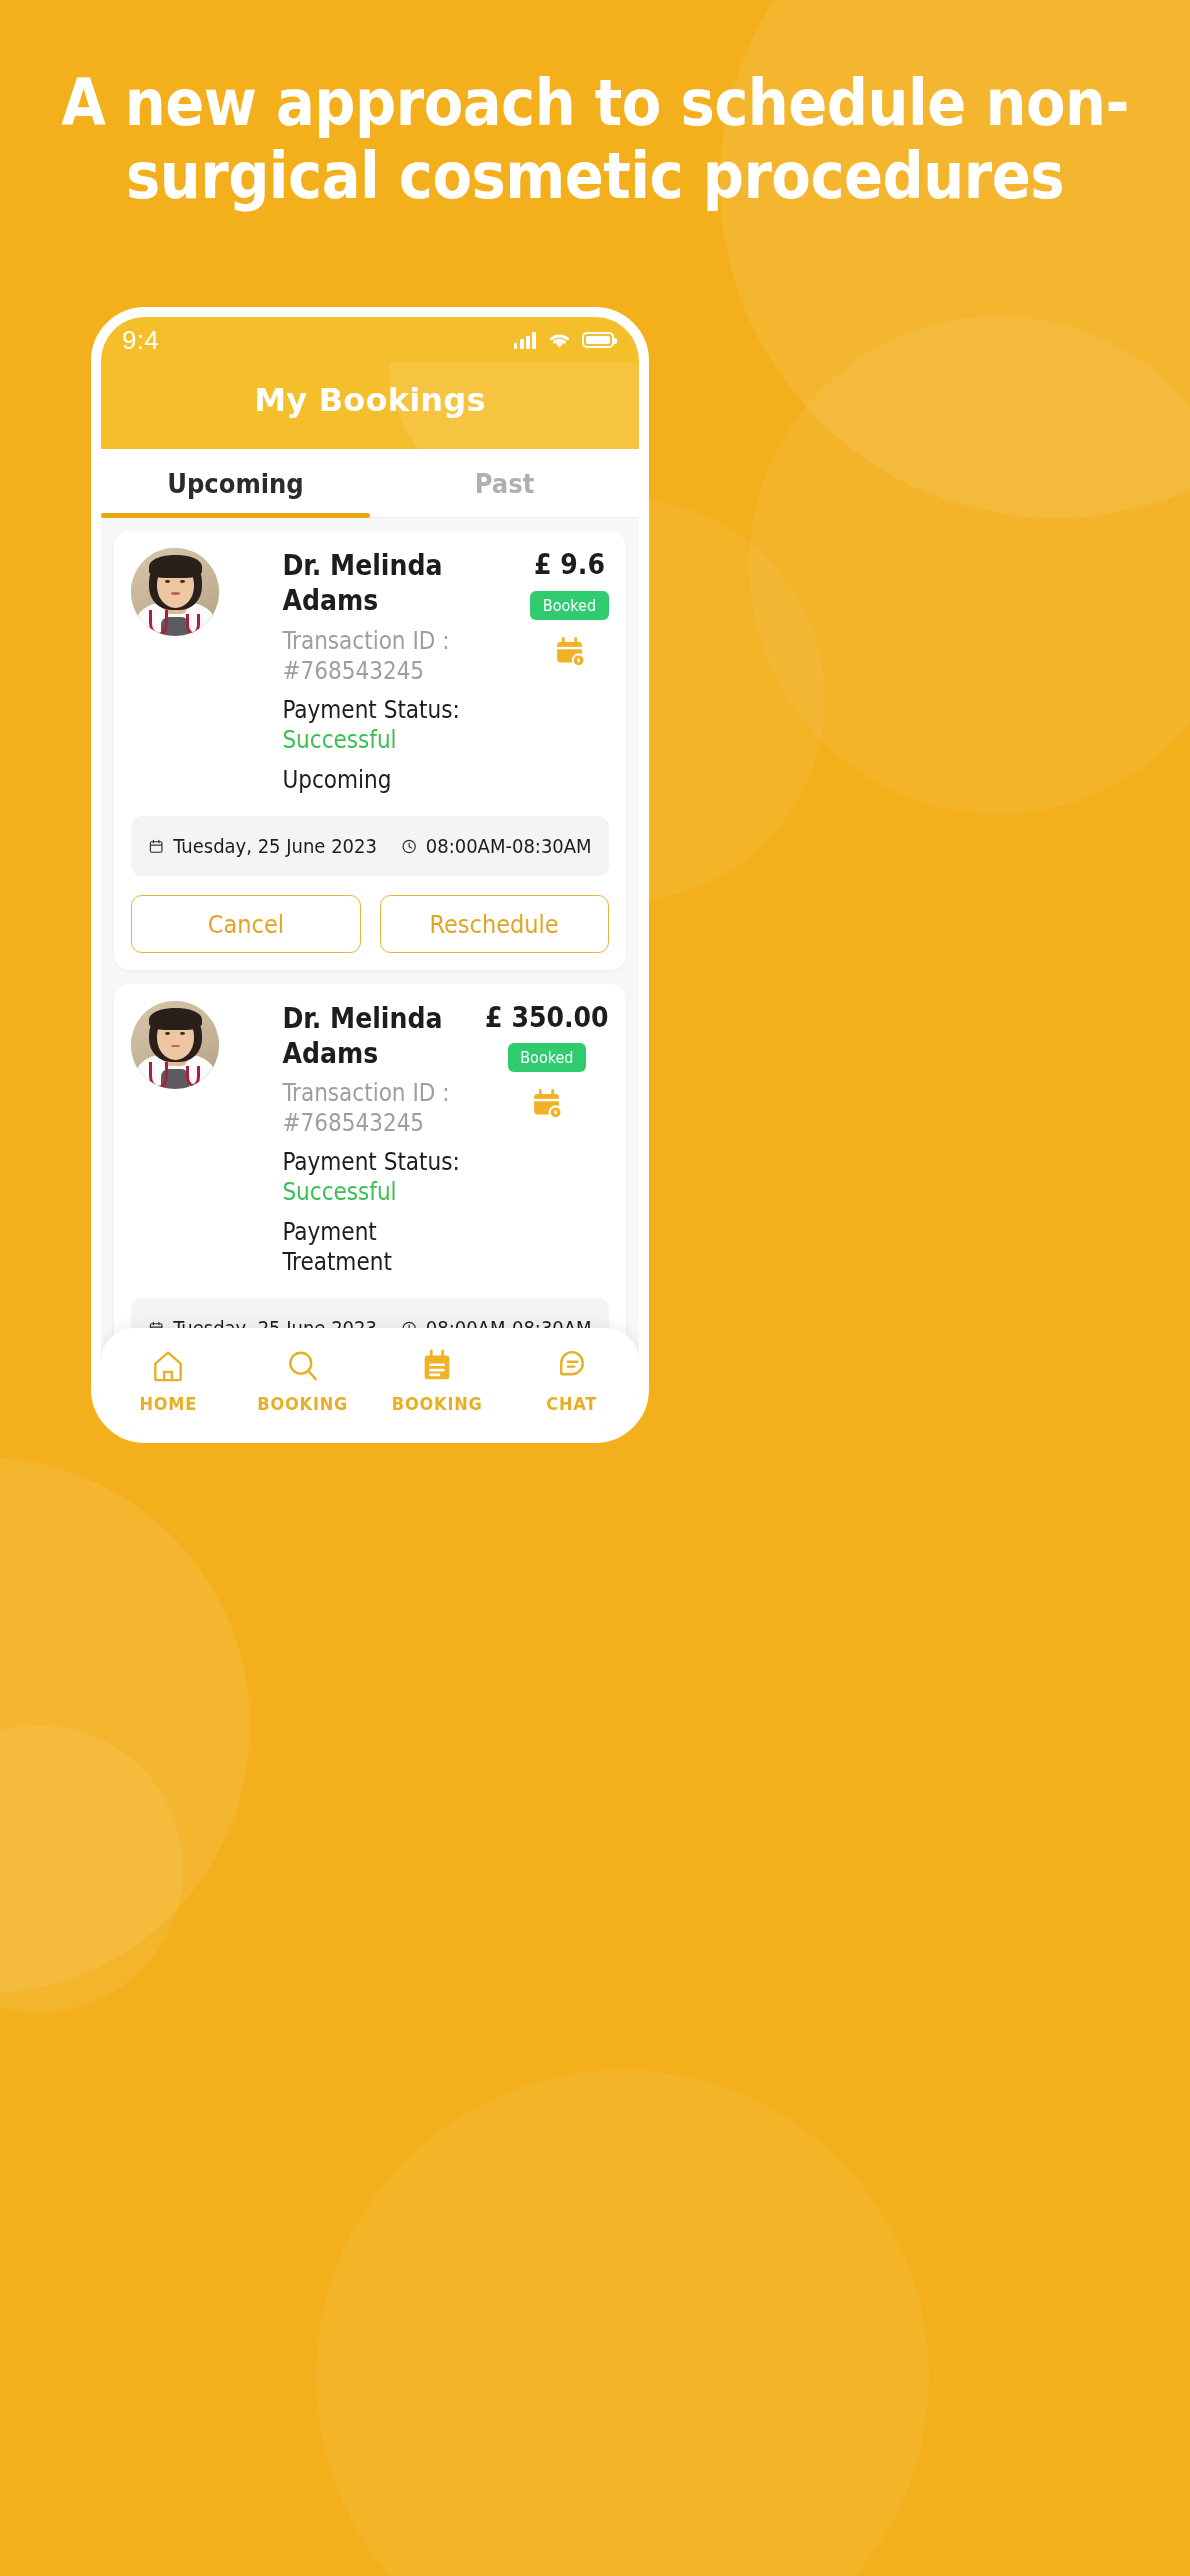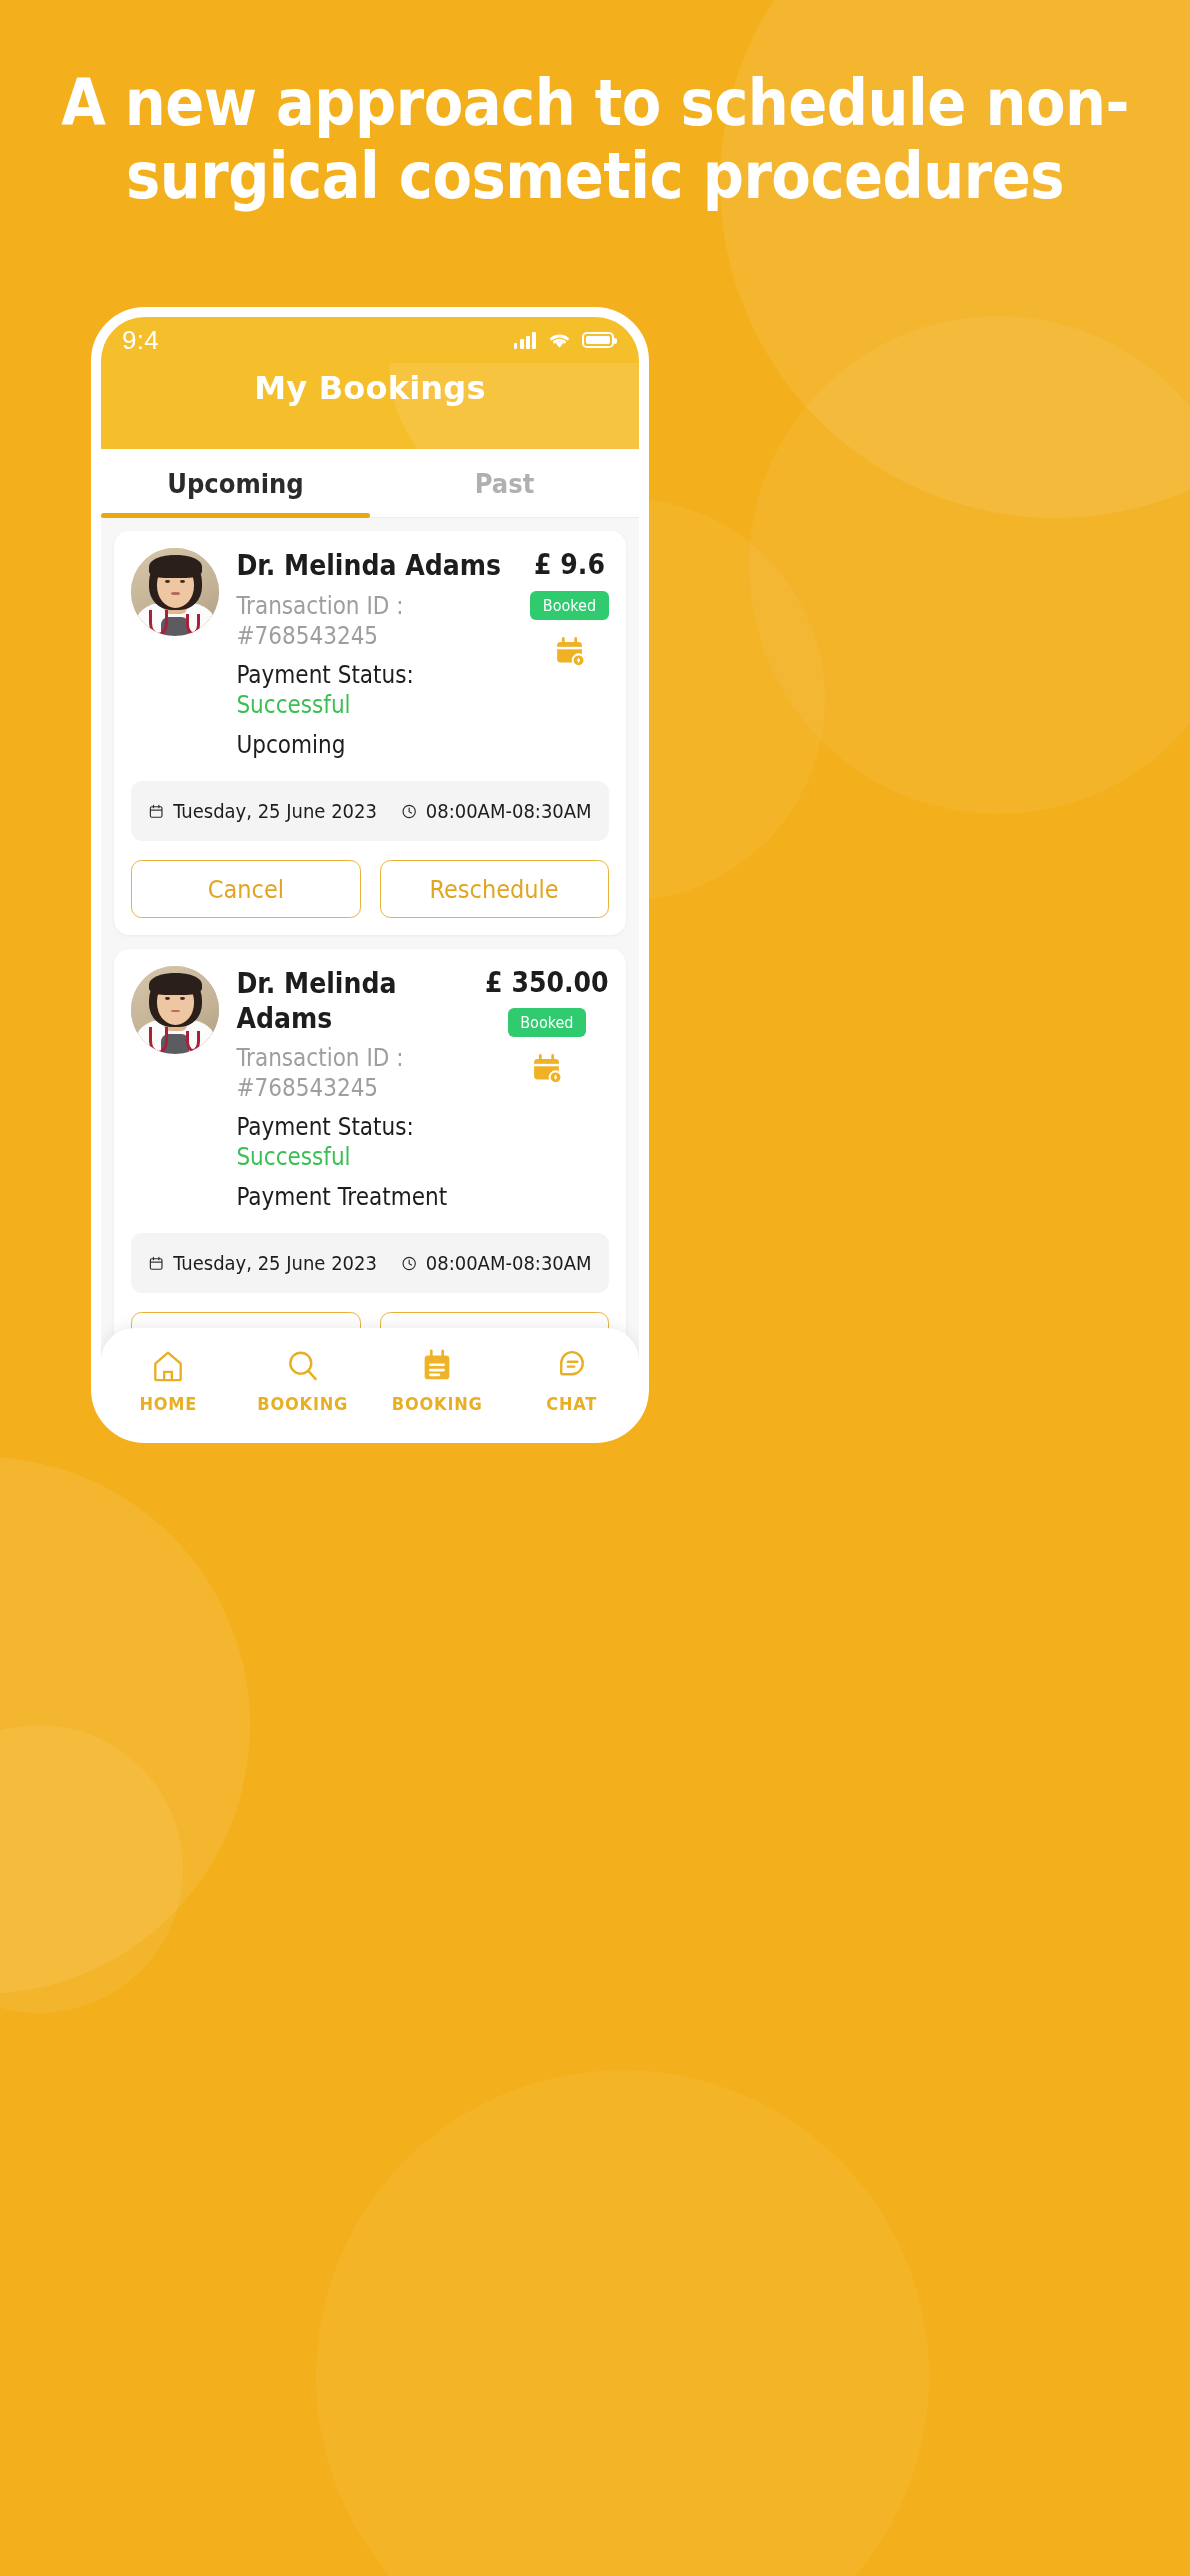--- a/index.html
+++ b/index.html
@@ -80,21 +80,21 @@
     position:relative; z-index:1;
   }
   .app-header::before {
     content:""; position:absolute; right:-38px; top:-144px;
     width:288px; height:288px; border-radius:50%;
     background:rgba(255,255,255,0.10);
   }
   .app-title {
     color:#ffffff; font-size:32px; font-weight:600;
     font-family:"DejaVu Sans","Liberation Sans",sans-serif;
-    letter-spacing:0.2px; position:relative; z-index:1;
+    letter-spacing:0.2px; position:relative; z-index:1;margin-top:12px;
   }
 
   
   .tabs {
     display:flex; background:#fff; flex:0 0 69px; height:69px;
     border-bottom:1px solid #ececec;
   }
   .tab {
     flex:1; display:flex; align-items:center; justify-content:center;
     font-size:27px; position:relative;
@@ -134,21 +134,21 @@
   .avatar .hair  { position:absolute; left:20%; top:8%; width:60%; height:62%; background:#2A1F1A; border-radius:50% 50% 42% 42%; }
   .avatar .face  { position:absolute; left:29%; top:18%; width:42%; height:50%; background:#EFC6A2; border-radius:48% 48% 52% 52%; }
   .avatar .hair2 { position:absolute; left:20%; top:8%; width:60%; height:26%; background:#2A1F1A; border-radius:50% 50% 30% 30%; }
   .avatar .eyeL, .avatar .eyeR { position:absolute; top:36%; width:6%; height:3.4%; background:#3A2A22; border-radius:50%; }
   .avatar .eyeL { left:38%; } .avatar .eyeR { left:55%; }
   .avatar .mouth { position:absolute; left:45%; top:50%; width:10%; height:3%; background:#B5685E; border-radius:50%; }
   .avatar .steth { position:absolute; left:20%; bottom:0%; width:22%; height:30%; border:3.8px solid #A8203A; border-top:none; border-radius:0 0 60% 60%; }
   .avatar .steth2{ position:absolute; right:22%; bottom:2%; width:16%; height:24%; border:3.8px solid #A8203A; border-top:none; border-radius:0 0 60% 60%; }
   .avatar .shirt { position:absolute; left:34%; bottom:0; width:32%; height:22%; background:#5C5C60; border-radius:7.7px 7.7px 0 0; }
 
-  .card-mid { flex:1; min-width:0; display:flex; flex-direction:column; }
+  .card-mid { flex:1; min-width:0; display:flex; flex-direction:column;margin-left:46px; }
   .doc-name {
     font-size:28px; font-weight:bold; color:#1d1d1d;
     font-family:"DejaVu Sans Condensed","Liberation Sans",sans-serif;
     line-height:1.25;
   }
   .txn {
     font-size:24px; color:#9e9e9e; margin-top:7.7px;
     font-family:"DejaVu Sans Condensed","Liberation Sans",sans-serif;
     line-height:1.25;
   }

